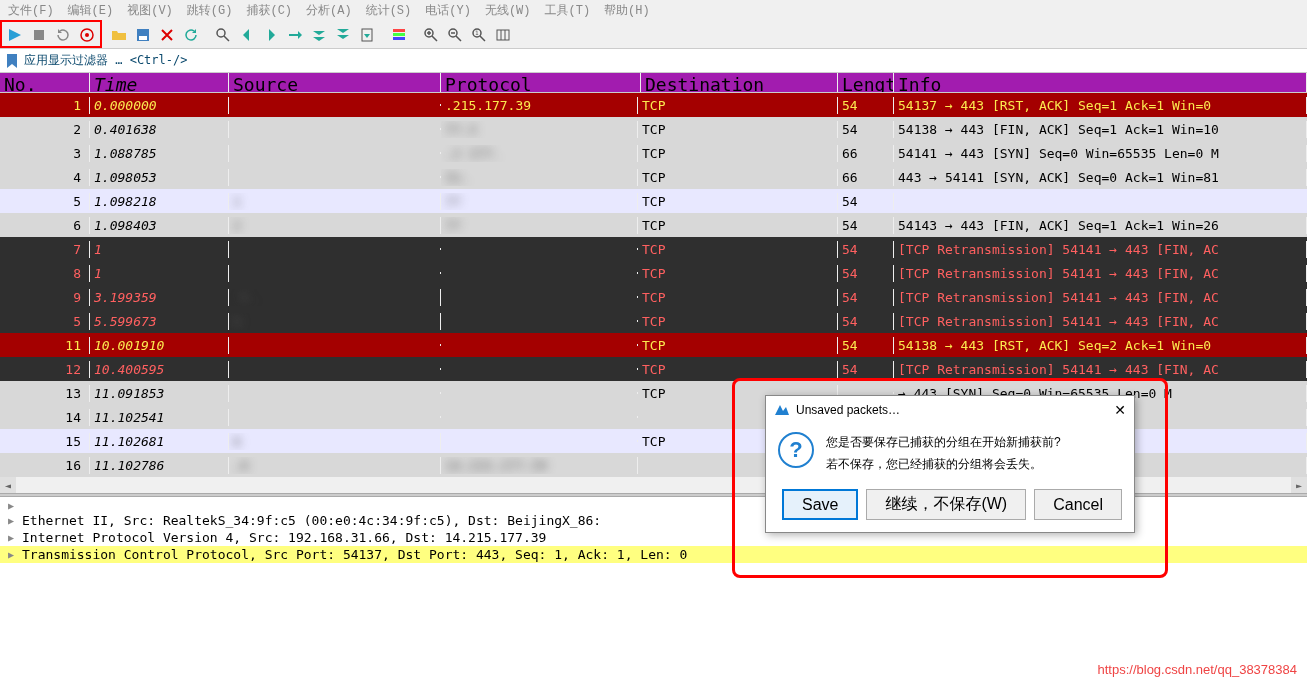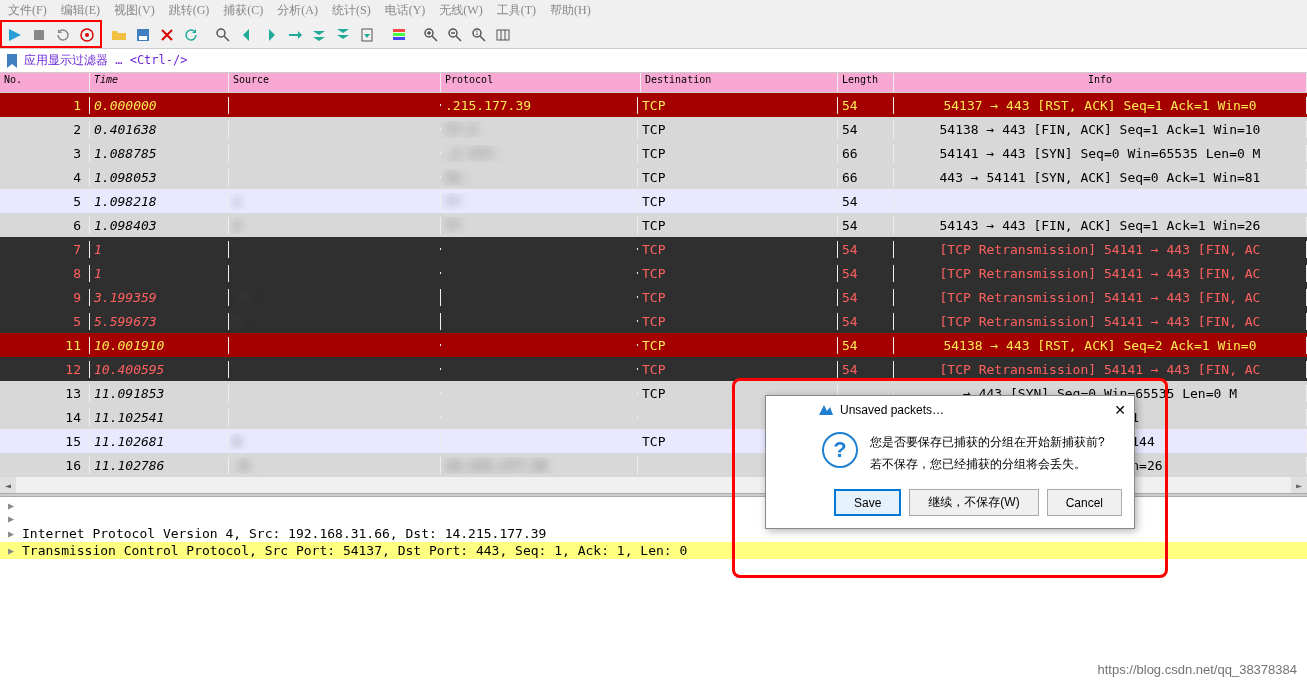--- a/index.html
+++ b/index.html
@@ -1,62 +1,62 @@
 <!DOCTYPE html>
 <html><head>
 <meta charset="utf-8">
 <style>
 *{box-sizing:border-box;margin:0;padding:0;}
 body{font-family:"Microsoft YaHei",Consolas,monospace;font-size:13px;background:#fff;overflow:hidden;width:1307px;height:683px;position:relative;}
-.menubar{display:flex;gap:14px;padding:2px 8px;background:#f0f0f0;font-family:Liberation Serif, serif;font-size:12px;color:#888;}
+.menubar{display:flex;gap:14px;padding:2px 8px;background:#f0f0f0;font-family:Liberation Mono, monospace;font-size:12px;color:#888;}
 .menubar span{cursor:default;}
 .toolbar{display:flex;align-items:center;gap:2px;padding:2px 4px;background:#f0f0f0;border-bottom:1px solid #ccc;height:28px;}
 .tb{width:22px;height:22px;display:flex;align-items:center;justify-content:center;border:1px solid transparent;}
 .tb svg{width:16px;height:16px;}
 .sep{width:6px;}
 .redbox1{position:absolute;left:0;top:20px;width:102px;height:28px;border:2px solid #ff0000;z-index:5;}
-.filterbar{display:flex;align-items:center;padding:2px 4px;background:#fff;border-bottom:1px solid #ccc;height:24px;color:#6d28d9;font-size:12px;}
+.filterbar{display:flex;align-items:center;padding:2px 4px;background:#fff;border-bottom:1px solid #ccc;height:24px;color:#0c4a6e;font-size:12px;}
 .filterbar .icon{width:16px;height:16px;margin-right:4px;}
-.headers{display:flex;background:#f9a8d4;border-bottom:1px solid #ccc;font-family:Consolas,monospace;font-size:10px;height:20px;}
+.headers{display:flex;background:#a21caf;border-bottom:1px solid #ccc;font-family:Consolas,monospace;font-size:18px;height:20px;}
 .hc{padding:1px 4px;border-right:1px solid #eee;white-space:nowrap;overflow:hidden;}
 .c-no{width:90px;text-align:left;}
 .c-time{width:139px;font-style:italic;}
 .c-src{width:212px;}
 .c-dst{width:197px;}
 .c-proto{width:200px;}
 .c-len{width:56px;}
-.c-info{flex:1;text-align:center;}
+.c-info{flex:1;}
 .plist{font-family:Consolas,monospace;font-size:13px;}
 .row{display:flex;height:24px;align-items:center;white-space:nowrap;}
 .row .c-no{text-align:right;padding-right:8px;}
 .row .c-info{overflow:hidden;}
 .r-red{background:#a40000;color:#fce94f;}
 .r-light{background:#e8e8ff;color:#000;}
 .r-dark{background:#2f2f2f;color:#ff6060;}
 .r-grey{background:#d8d8d8;color:#000;}
 .obscure{color:transparent!important;text-shadow:0 0 8px rgba(80,80,80,1);filter:blur(2px);}
 .divider{height:4px;background:#ccc;border-top:1px solid #aaa;border-bottom:1px solid #aaa;}
 .scrollbar-h{height:16px;background:#f0f0f0;display:flex;align-items:center;}
 .scrollbar-h .arrow{width:16px;height:16px;background:#e0e0e0;display:flex;align-items:center;justify-content:center;font-size:10px;color:#666;}
 .details{font-family:Consolas,monospace;font-size:13px;padding:2px 0;background:#fff;}
 .drow{padding:1px 8px;display:flex;align-items:center;}
 .drow .tw{width:14px;color:#888;font-size:10px;}
 .drow.hl{background:#ffff80;}
 .dialog-wrap{position:absolute;left:732px;top:378px;width:436px;height:200px;border:3px solid #ff0000;border-radius:8px;z-index:10;}
-.dialog{position:absolute;left:30px;top:14px;width:370px;background:#fff;border:1px solid #888;box-shadow:2px 2px 8px rgba(0,0,0,.3);font-family:"Microsoft YaHei",sans-serif;font-size:12px;padding-left:44px;}
+.dialog{position:absolute;left:30px;top:14px;width:370px;background:#fff;border:1px solid #888;box-shadow:2px 2px 8px rgba(0,0,0,.3);font-family:"Microsoft YaHei",sans-serif;font-size:12px;}
 .dlg-title{display:flex;align-items:center;padding:6px 8px;}
 .dlg-title .fin{width:16px;height:16px;margin-right:6px;}
 .dlg-title .x{margin-left:auto;font-size:14px;cursor:pointer;}
 .dlg-body{display:flex;padding:8px 12px 4px 12px;gap:12px;}
 .dlg-body .qicon{width:36px;height:36px;border-radius:50%;border:2px solid #2080d0;color:#2080d0;display:flex;align-items:center;justify-content:center;font-size:22px;font-weight:bold;flex-shrink:0;}
 .dlg-body .msg{line-height:1.8;}
 .dlg-btns{display:flex;justify-content:flex-end;gap:8px;padding:10px 12px 12px 12px;}
-.dlg-btns button{padding:4px 18px;font-size:12px;background:#f0f0f0;border:1px solid #aaa;cursor:pointer;font-family:inherit;}
+.dlg-btns button{padding:4px 18px;font-size:16px;background:#f0f0f0;border:1px solid #aaa;cursor:pointer;font-family:inherit;}
 .dlg-btns button.primary{border:2px solid #0078d7;background:#e5f1fb;}
-.watermark{position:absolute;right:10px;bottom:6px;color:#737373;font-size:13px;font-family:Arial;}
+.watermark{position:absolute;right:10px;bottom:6px;color:#ef4444;font-size:13px;font-family:Arial;}
 </style>
 </head>
 <body>
 
 <div class="menubar">
   <span>文件(F)</span>
   <span>编辑(E)</span>
   <span>视图(V)</span>
   <span>跳转(G)</span>
   <span>捕获(C)</span>
@@ -360,20 +360,21 @@
 </div>
 
 <div class="divider"></div>
 
 <div class="details">
   <div class="drow">
       <span class="tw">▶</span>
     </div>
   <div class="drow">
       <span class="tw">▶</span>
+      <span>Ethernet II, Src: RealtekS_34:9f:c5 (00:e0:4c:34:9f:c5), Dst: BeijingX_86:</span>
     </div>
   <div class="drow">
       <span class="tw">▶</span>
       <span>Internet Protocol Version 4, Src: 192.168.31.66, Dst: 14.215.177.39</span>
     </div>
   <div class="drow hl">
       <span class="tw">▶</span>
       <span>Transmission Control Protocol, Src Port: 54137, Dst Port: 443, Seq: 1, Ack: 1, Len: 0</span>
     </div>
 </div>

